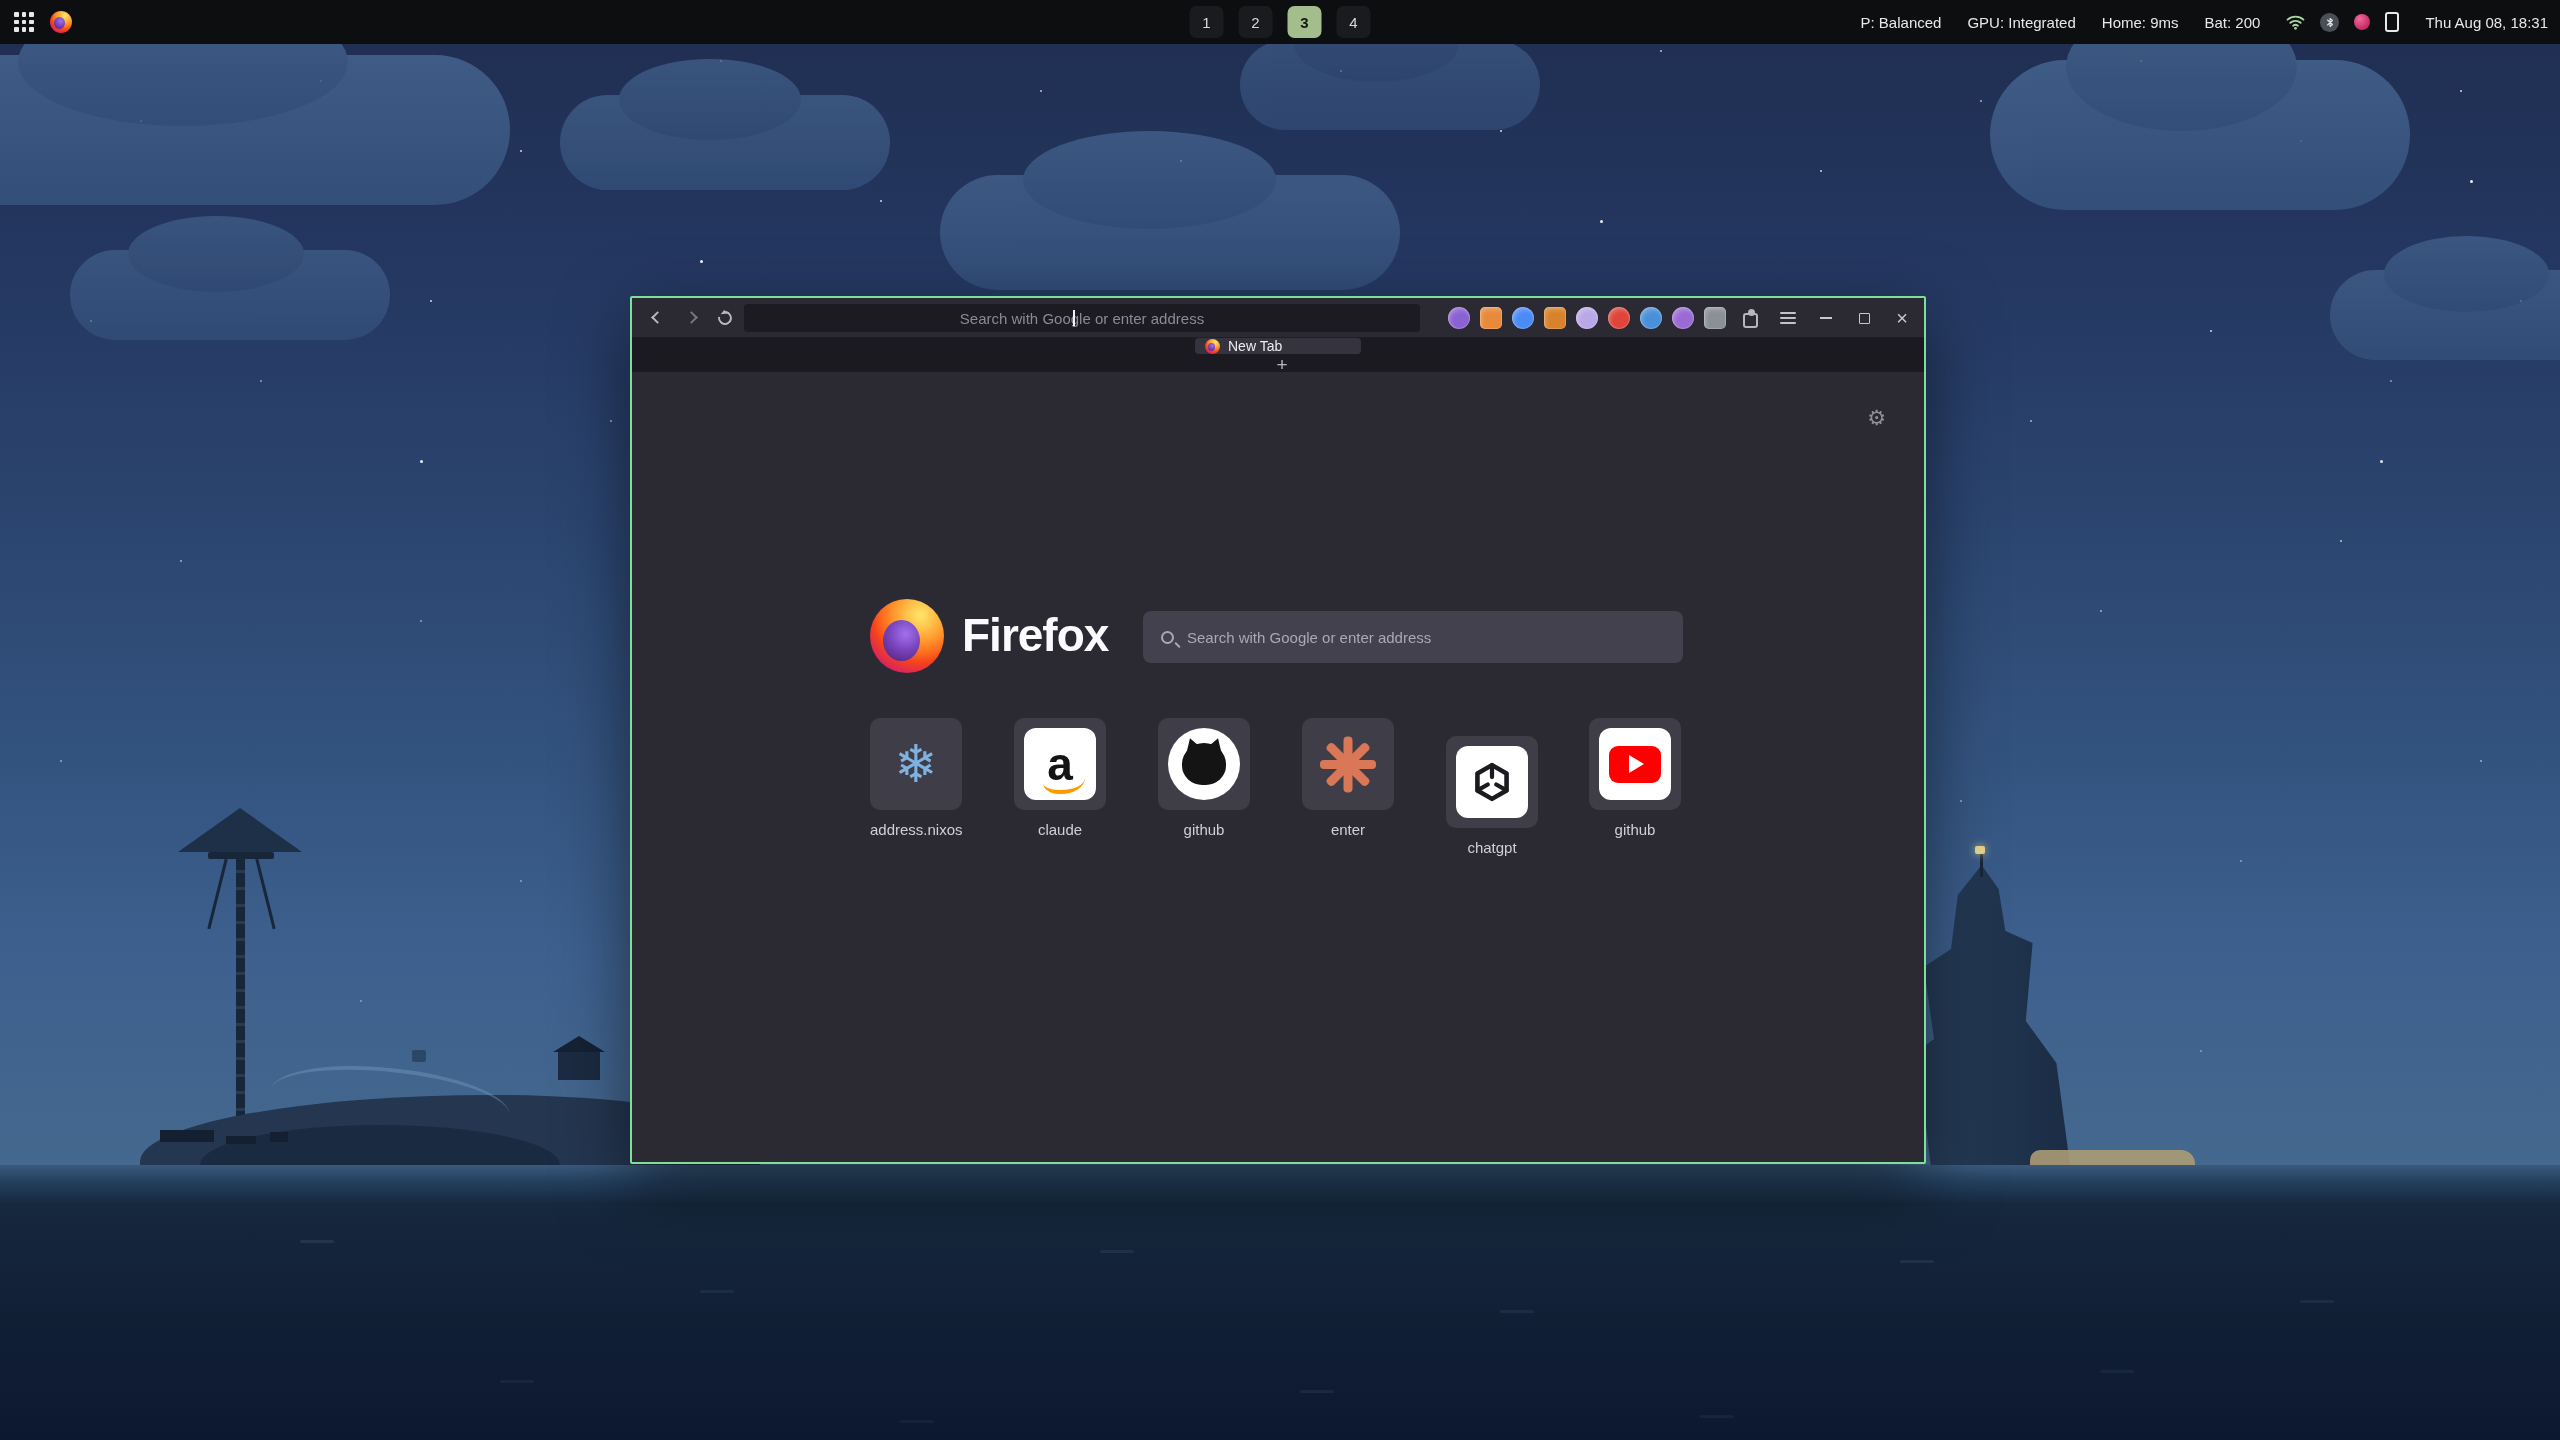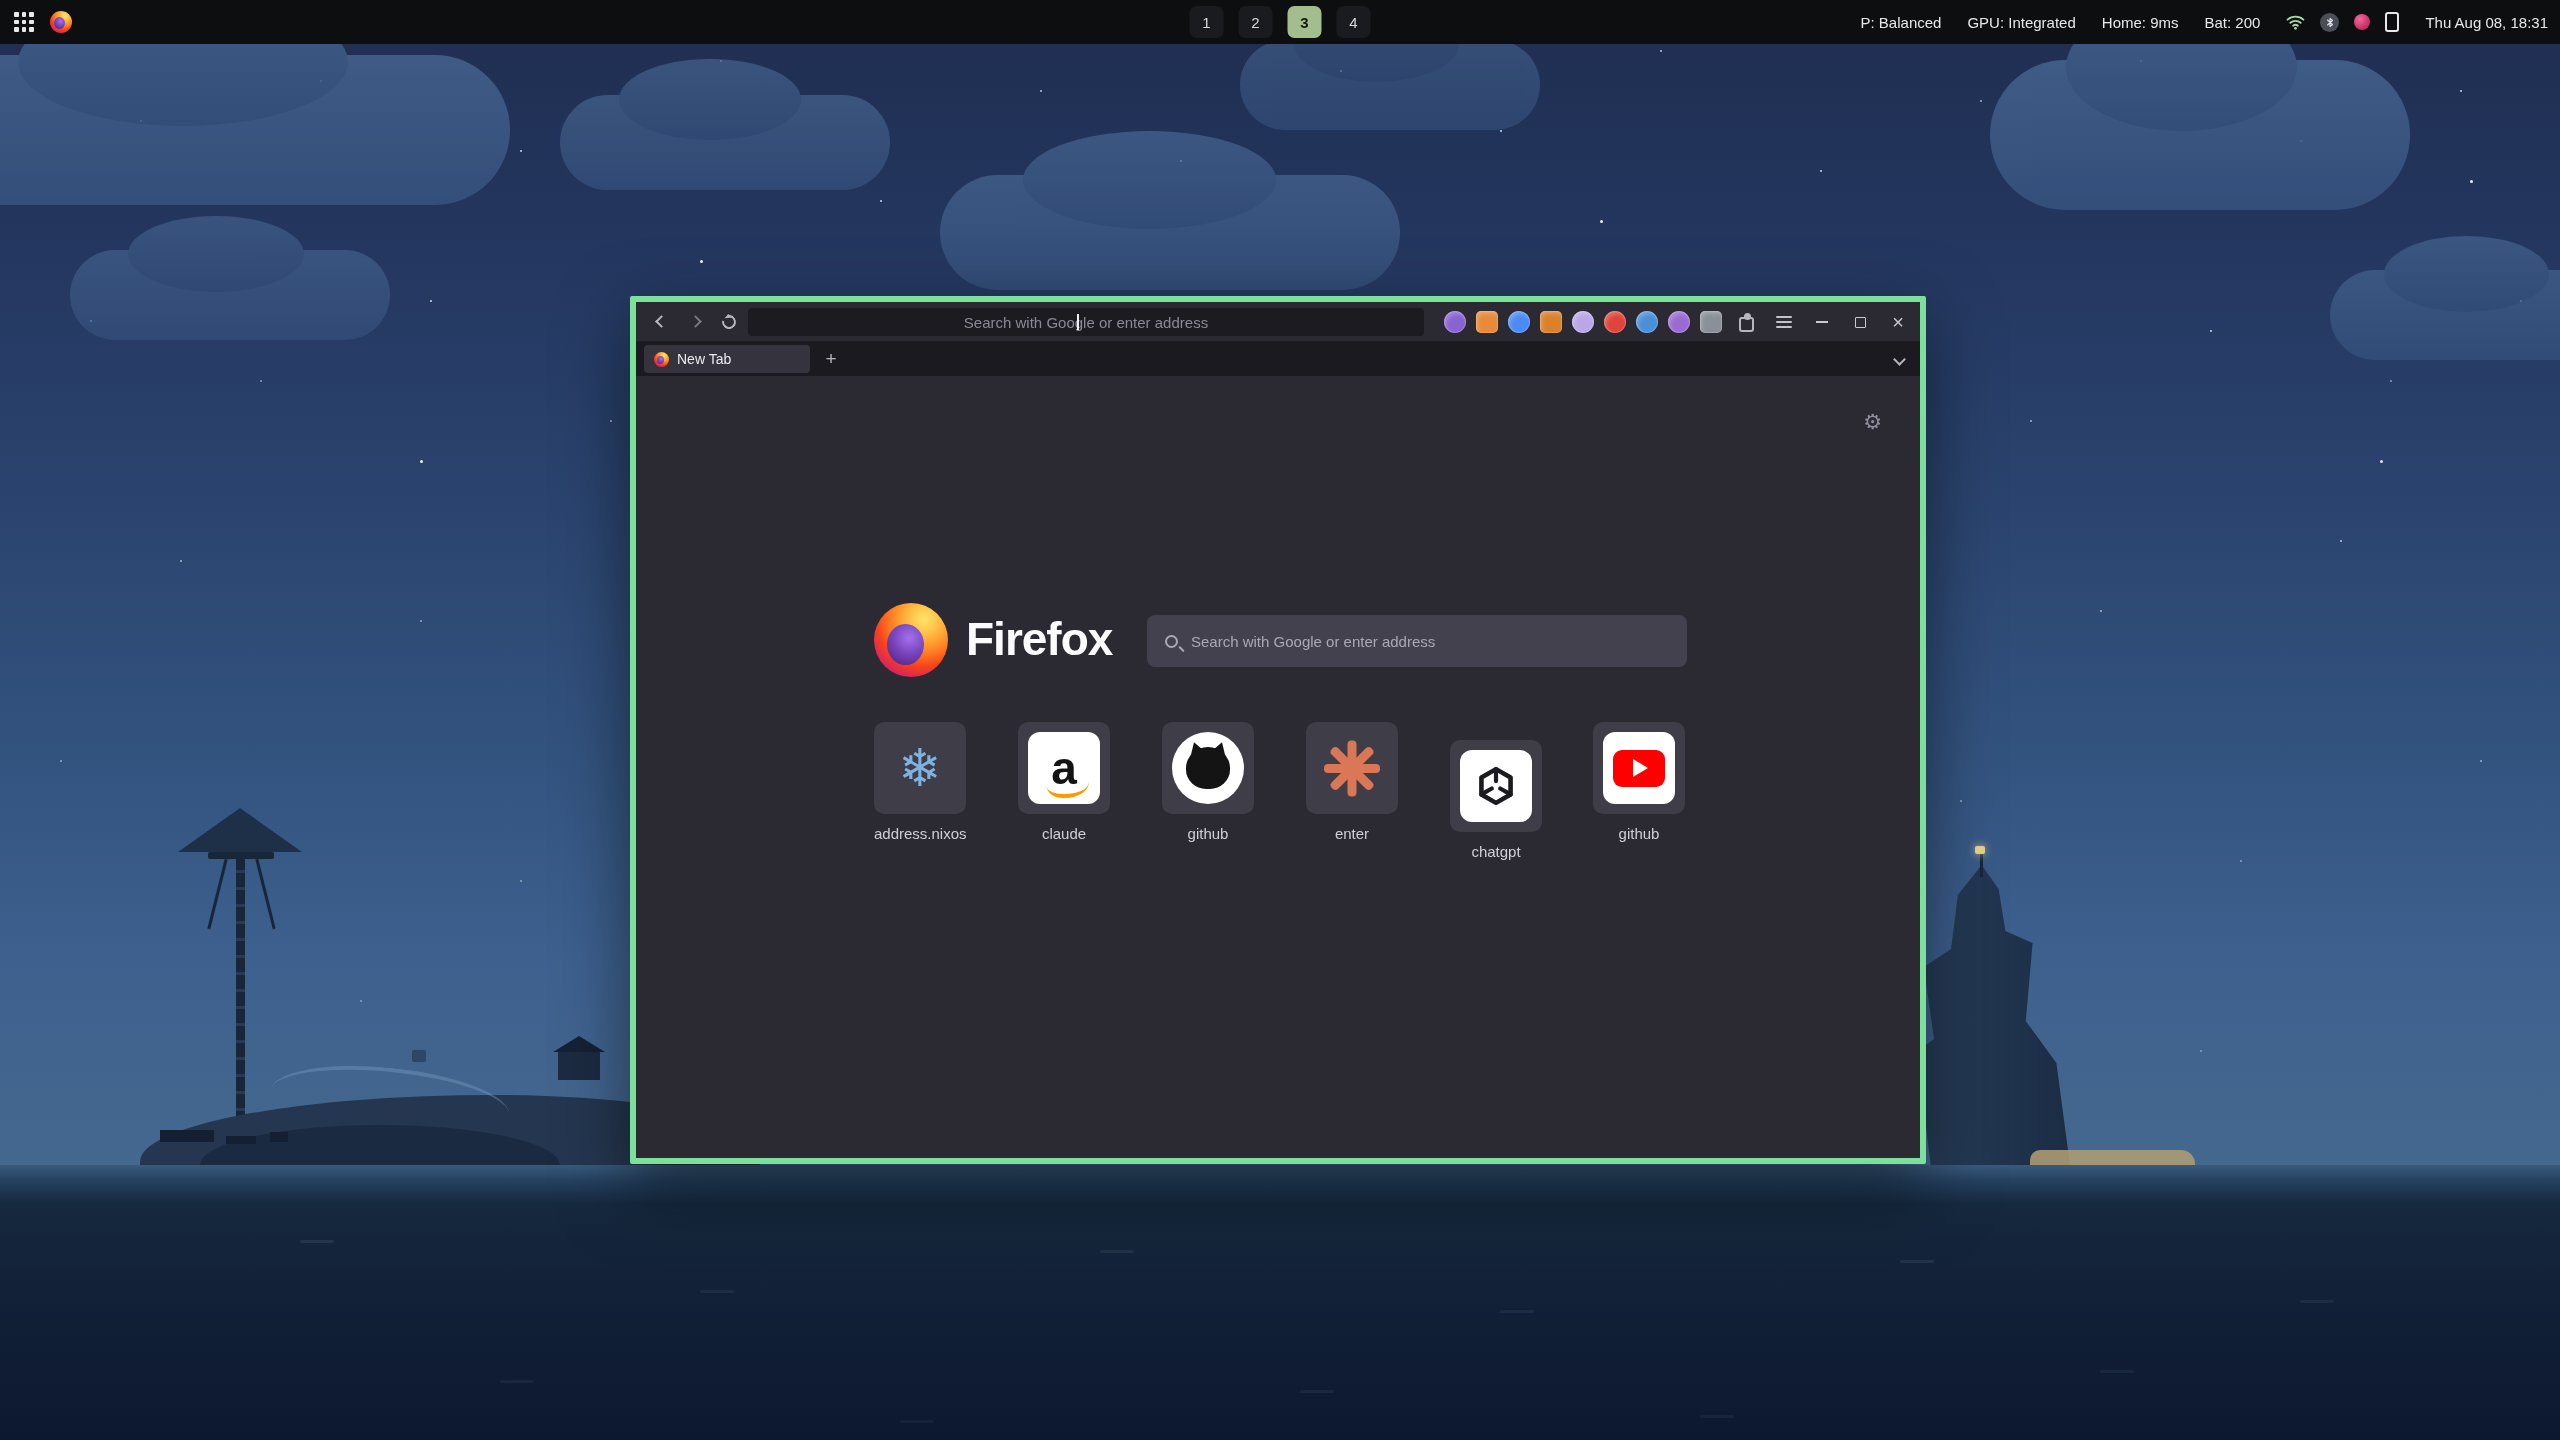--- a/index.html
+++ b/index.html
@@ -105,21 +105,21 @@
   .tray { display:flex; align-items:center; gap:15px; }
   .bt-circle { width:19px; height:19px; border-radius:50%; background:#4a4f57; display:flex;
                align-items:center; justify-content:center; }
   .dot-pink { width:16px; height:16px; border-radius:50%;
               background:radial-gradient(circle at 35% 30%, #f06a9d, #c2255c 75%); }
   .device-ic { width:14px; height:20px; background:#e9e9ec; border-radius:3px; padding:2px; }
   .device-ic i { display:block; width:100%; height:100%; background:#0d0e10; border-radius:1px; }
 
   
   #fx-window { position:absolute; left:630px; top:296px; width:1296px; height:868px; z-index:30;
-               background:#2b2a33; border:6px solid #5eead4; border-radius:2px;
+               background:#2b2a33; border:2px solid #5eead4; border-radius:2px;
                box-shadow:0 24px 70px rgba(0,0,0,.5); }
   .navbar { position:absolute; left:0; top:0; right:0; height:40px; background:#2b2a33;
             border-bottom:1px solid #1f1e26; display:flex; align-items:center; padding-left:10px; }
   .nav-btn { width:30px; height:30px; display:flex; align-items:center; justify-content:center;
              border-radius:4px; margin-right:4px; }
   .chev { width:9px; height:9px; border-style:solid; border-color:#b6b6c0; }
   .chev-left  { border-width:2px 0 0 2px; transform:rotate(-45deg); }
   .chev-right { border-width:2px 0 0 2px; transform:rotate(135deg); opacity:.55; }
   .chev-down  { border-width:0 2px 2px 0; transform:rotate(45deg); }
   .reload-ic { position:relative; width:14px; height:14px; border:2px solid #b6b6c0; border-radius:50%;
@@ -138,21 +138,21 @@
   .puzzle::before { content:''; position:absolute; left:3px; top:-6px; width:7px; height:7px;
                     border-radius:50%; background:#b6b6c0; }
   .hamburger { width:16px; height:12px; display:flex; flex-direction:column; justify-content:space-between; }
   .hamburger i { height:2px; background:#c3c3cc; border-radius:1px; }
   .win-btn { width:28px; height:28px; display:flex; align-items:center; justify-content:center; color:#c8c8d0; }
   .min-ic { width:12px; height:2px; background:#c8c8d0; }
   .max-ic { width:11px; height:11px; border:1.5px solid #c8c8d0; border-radius:1px; }
   .close-ic { font-size:20px; line-height:1; color:#c8c8d0; }
 
   .tabbar { position:absolute; left:0; top:40px; right:0; height:34px; background:#1b1a21;
-            display:flex; align-items:center; padding:0 8px; }
+            display:flex; align-items:center; padding:0 8px;flex-direction:column; }
   .tab { width:166px; height:28px; background:#35343e; border-radius:4px; display:flex; align-items:center;
          gap:8px; padding:0 10px; color:#eaeaef; font-size:14px; }
   .tab-plus { width:26px; height:26px; margin-left:8px; display:flex; align-items:center; justify-content:center;
               color:#b6b6c0; font-size:19px; border-radius:4px; }
   .tab-chev { margin-left:auto; width:26px; height:26px; display:flex; align-items:center; justify-content:center; }
 
   .content { position:absolute; left:0; top:74px; right:0; bottom:0; background:#2b2a33; }
   .gear-btn { position:absolute; right:38px; top:34px; font-size:21px; color:#8f8f9b; }
   .hero { position:absolute; left:0; top:227px; width:100%; height:76px;padding-left:18px; }
   .fx-logo { position:absolute; left:238px; top:0; width:74px; height:74px; }

